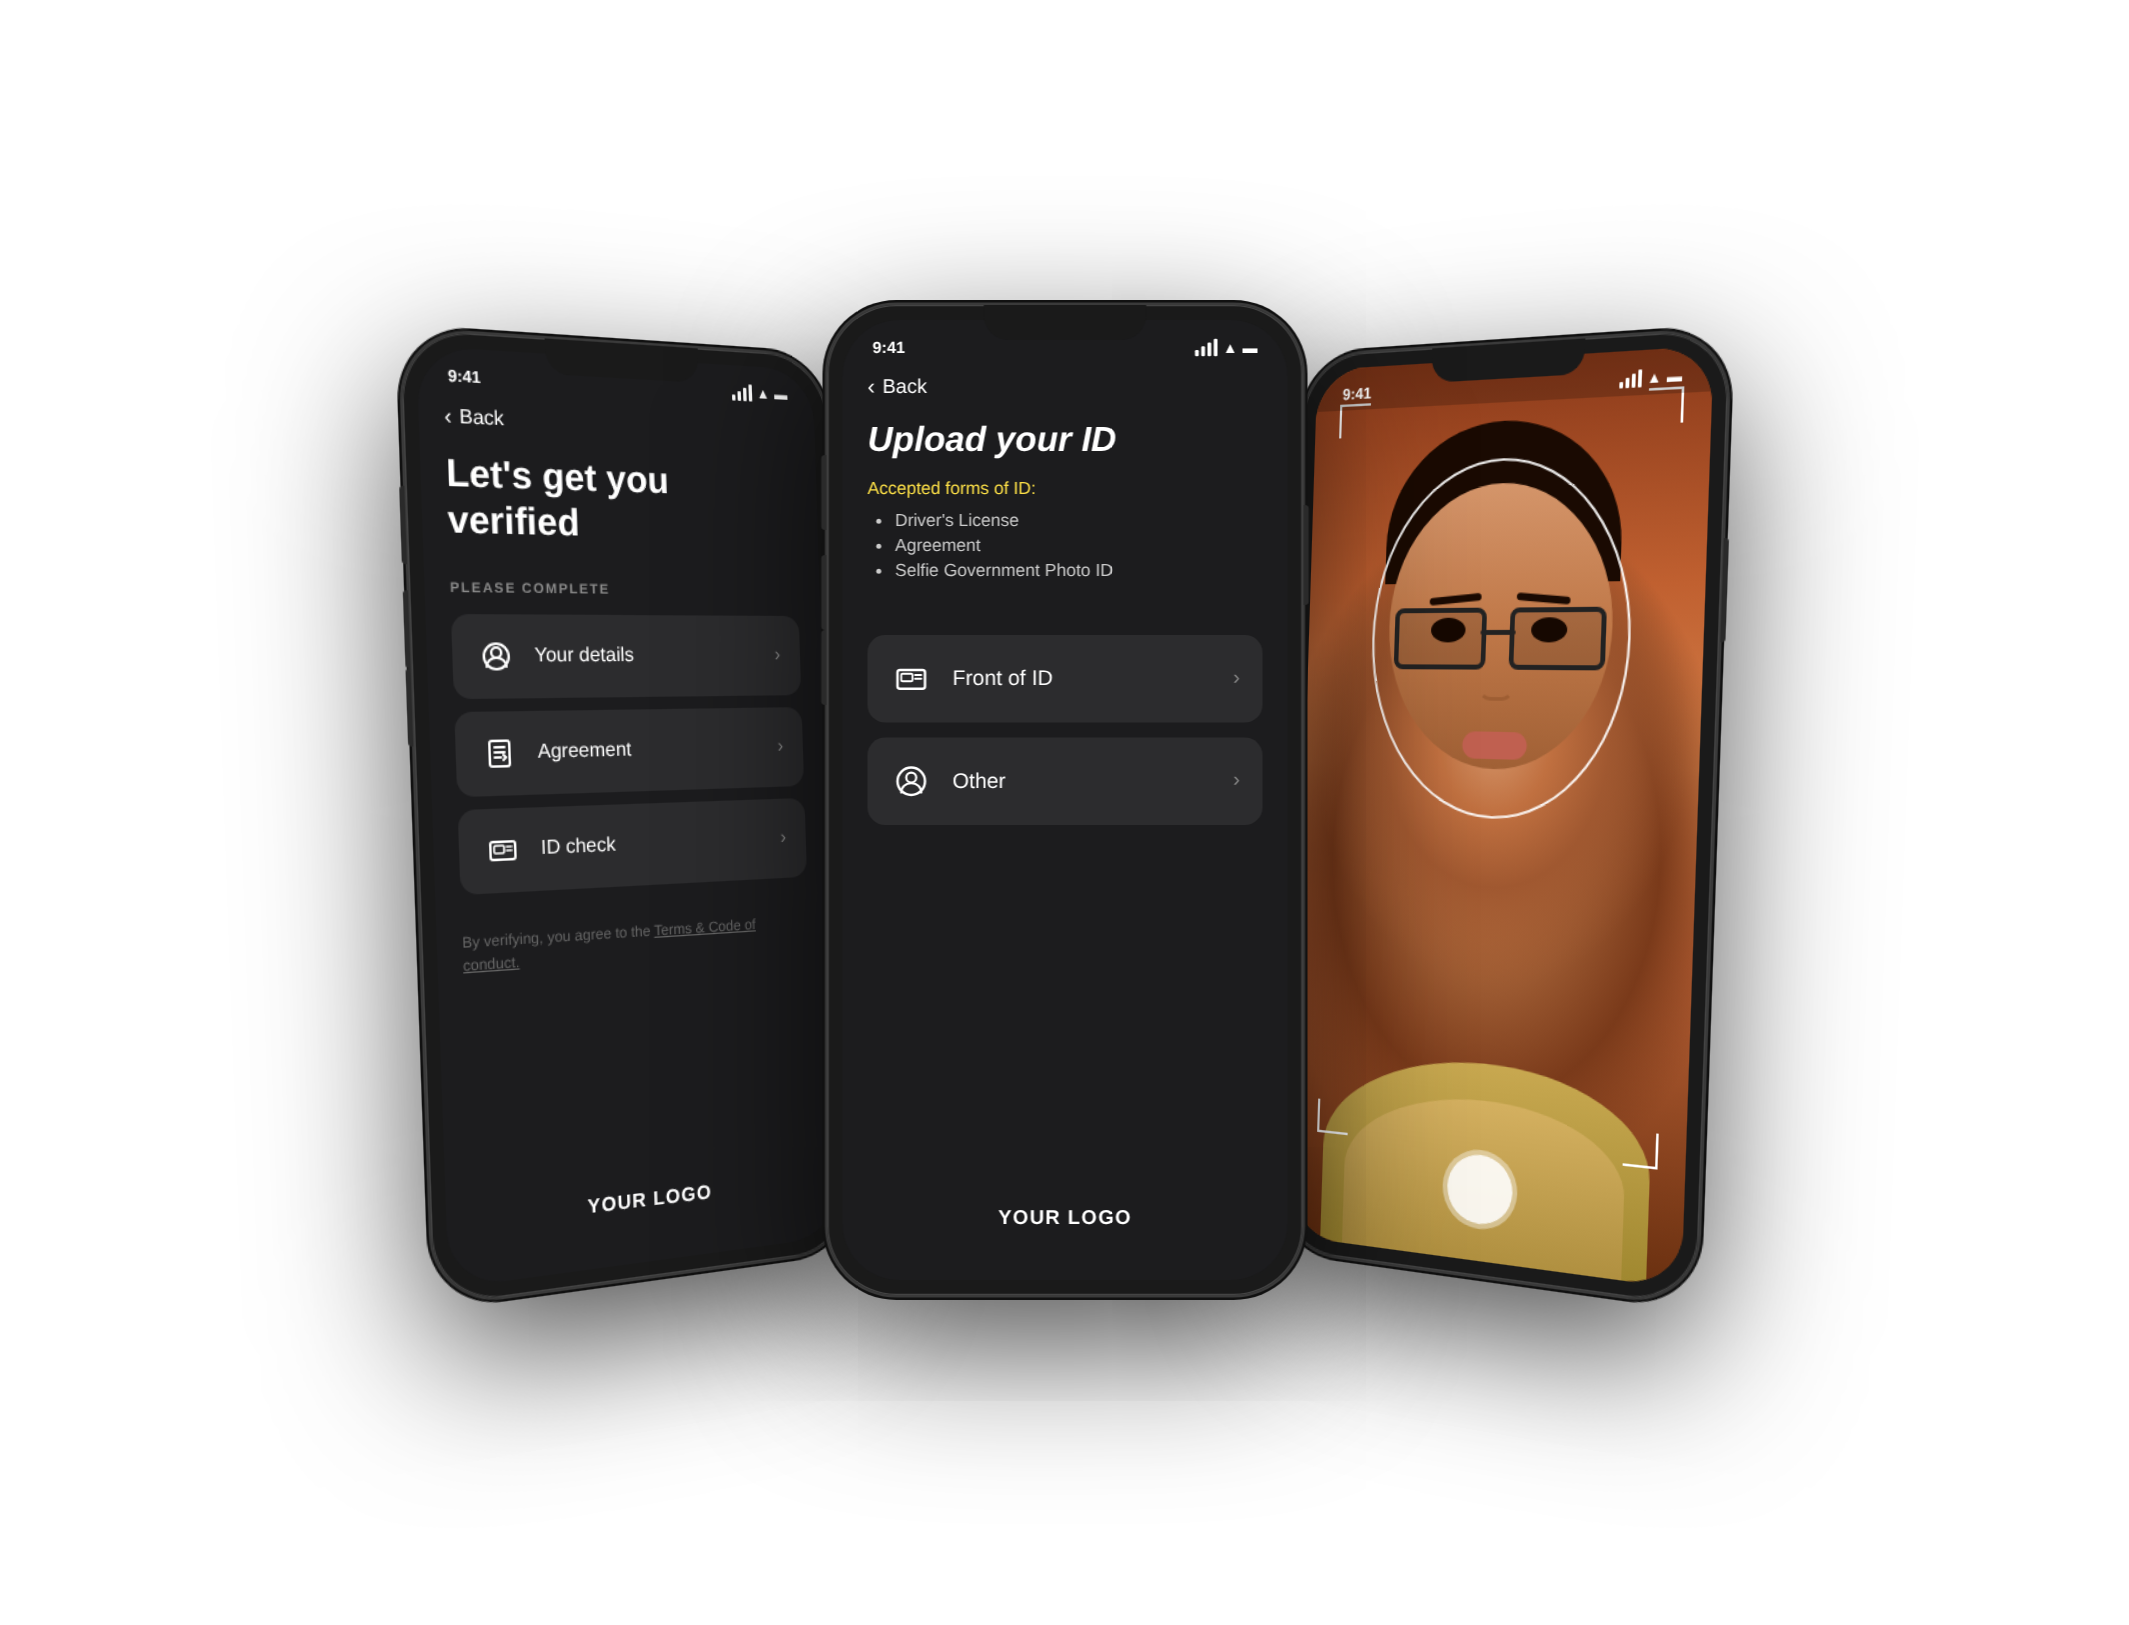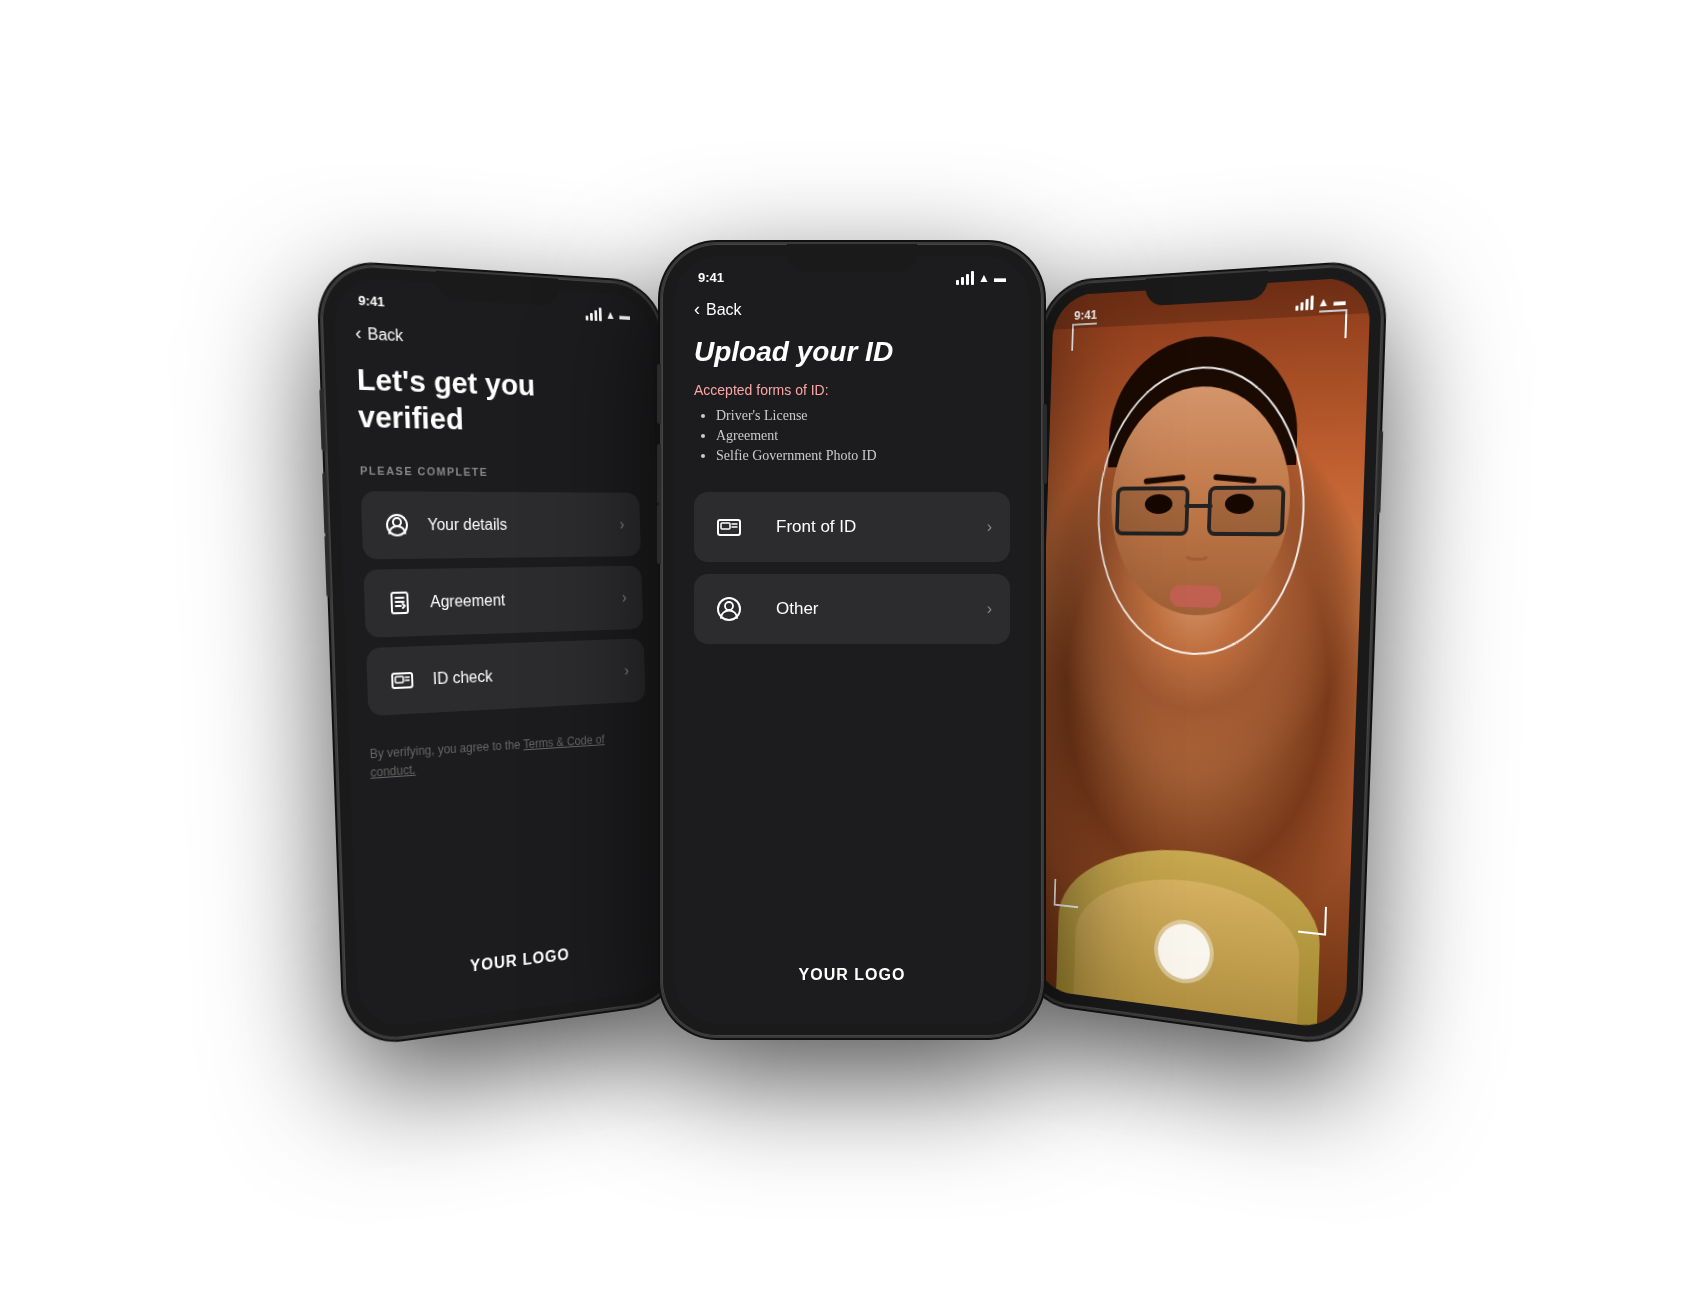--- a/index.html
+++ b/index.html
@@ -240,29 +240,28 @@
     .upload-title {
       font-size: 28px;
       font-weight: 800;
       margin-bottom: 14px;
       color: #fff;
       font-style: italic;
     }
 
     .accepted-label {
       font-size: 14px;
-      color: #fca5a5;
+      color: #fde047;
       margin-bottom: 10px;
     }
 
     .id-list {
       list-style: disc;
       padding-left: 22px;
-      margin-bottom: 28px;
-      font-family: Liberation Serif, serif;
+      margin-bottom: 44px;
     }
 
     .id-list li {
       font-size: 14px;
       color: #ccc;
       margin-bottom: 4px;
     }
 
     .upload-option {
       display: flex;
@@ -271,21 +270,21 @@
       background: #2c2c2e;
       border-radius: 14px;
       padding: 18px 18px;
       margin-bottom: 12px;
       cursor: pointer;
     }
 
     .upload-option-left {
       display: flex;
       align-items: center;
-      gap: 30px;
+      gap: 16px;
     }
 
     .upload-option-label {
       font-size: 17px;
       font-weight: 500;
       color: #fff;
     }
 
     
     .camera-view {

